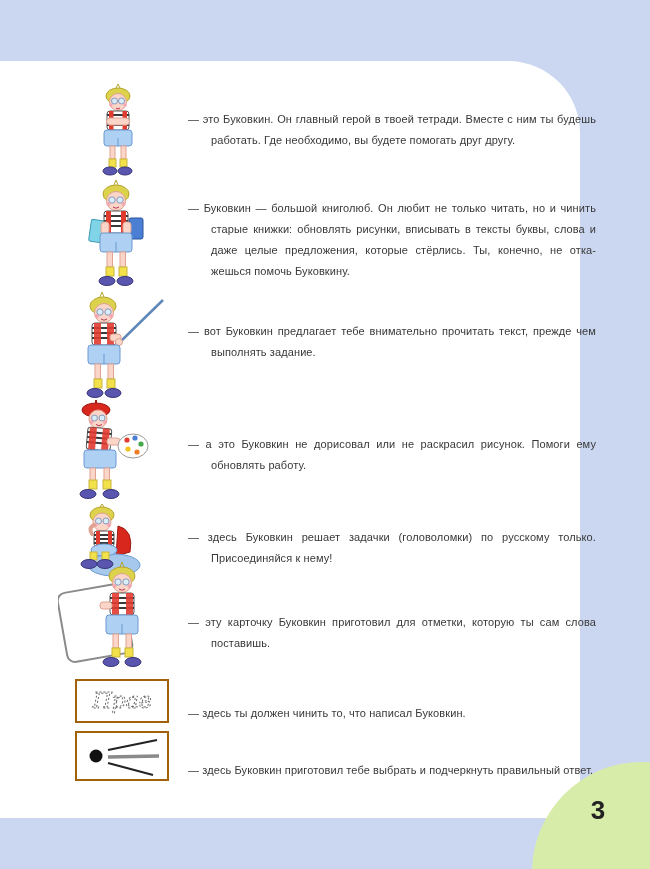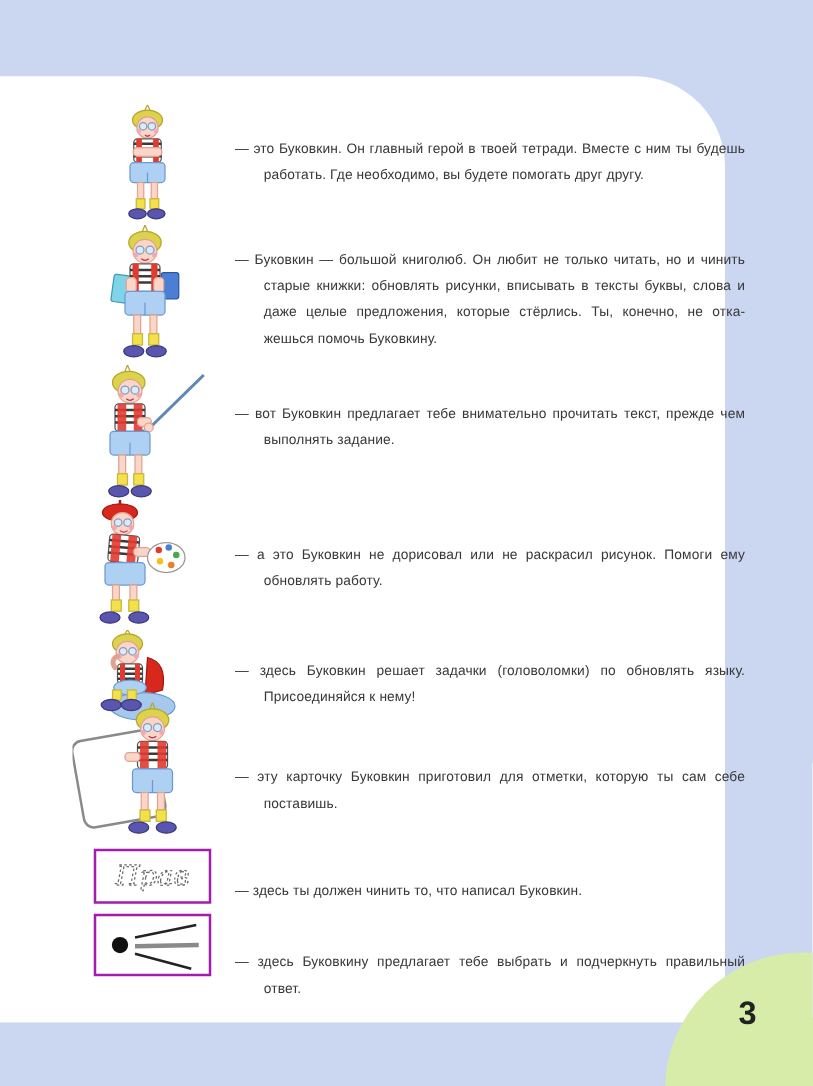--- a/index.html
+++ b/index.html
@@ -23,21 +23,21 @@
   .para{
     position:absolute;left:172px;width:385px;margin:16px;
     font-size:11px;line-height:21px;color:#383838;
     text-align:justify;letter-spacing:.1px;
     padding-left:23px;text-indent:-23px;
     hyphens:manual;
   }
   .fig{position:absolute;}
   .rule-box{
     position:absolute;left:75px;width:90px;
-    border:2px solid #a21caf;background:#fff;
+    border:2px solid #a16207;background:#fff;
     display:flex;align-items:center;justify-content:center;
   }
   svg{display:block;}
 </style>
 </head>
 <body>
 
 <div class="sheet"></div>
 
 <div class="fig" style="left:90px;top:84px">
@@ -228,19 +228,19 @@
     <line x1="29" y1="15" x2="78" y2="5" stroke="#222" stroke-width="2"></line>
     <line x1="29" y1="22" x2="80" y2="21" stroke="#8a8a8a" stroke-width="3.5"></line>
     <line x1="29" y1="28" x2="74" y2="40" stroke="#222" stroke-width="2"></line>
   </svg>
 </div>
 
 <p class="para" style="top:93px">— это Буковкин. Он главный герой в твоей тетради. Вместе с ним ты будешь работать. Где необходимо, вы будете помогать друг другу.</p>
 <p class="para" style="top:182px">— Буковкин — большой книголюб. Он любит не только читать, но и чинить старые книж­ки: обновлять рисунки, вписывать в тексты буквы, слова и даже целые предложения, которые стёрлись. Ты, конечно, не отка­жешься помочь Буковкину.</p>
 <p class="para" style="top:305px">— вот Буковкин предлагает тебе внимательно прочитать текст, прежде чем выполнять за­дание.</p>
 <p class="para" style="top:418px">— а это Буковкин не дорисовал или не рас­красил рисунок. Помоги ему обновлять ра­боту.</p>
-<p class="para" style="top:511px">— здесь Буковкин решает задачки (головолом­ки) по обновлять языку. Присоединяйся к нему!</p>
-<p class="para" style="top:596px">— эту карточку Буковкин приготовил для от­метки, которую ты сам себе поставишь.</p>
+<p class="para" style="top:511px">— здесь Буковкин решает задачки (головолом­ки) по русскому только. Присоединяйся к нему!</p>
+<p class="para" style="top:596px">— эту карточку Буковкин приготовил для от­метки, которую ты сам слова поставишь.</p>
 <p class="para" style="top:687px">— здесь ты должен чинить то, что написал Буковкин.</p>
-<p class="para" style="top:744px">— здесь Буковкину предлагает тебе выбрать и подчеркнуть правильный ответ.</p>
+<p class="para" style="top:744px">— здесь Буковкин приготовил тебе выбрать и подчеркнуть правильный ответ.</p>
 
 <div class="corner-circle"></div>
 <div class="page-num">3</div>
 
 </body></html>

